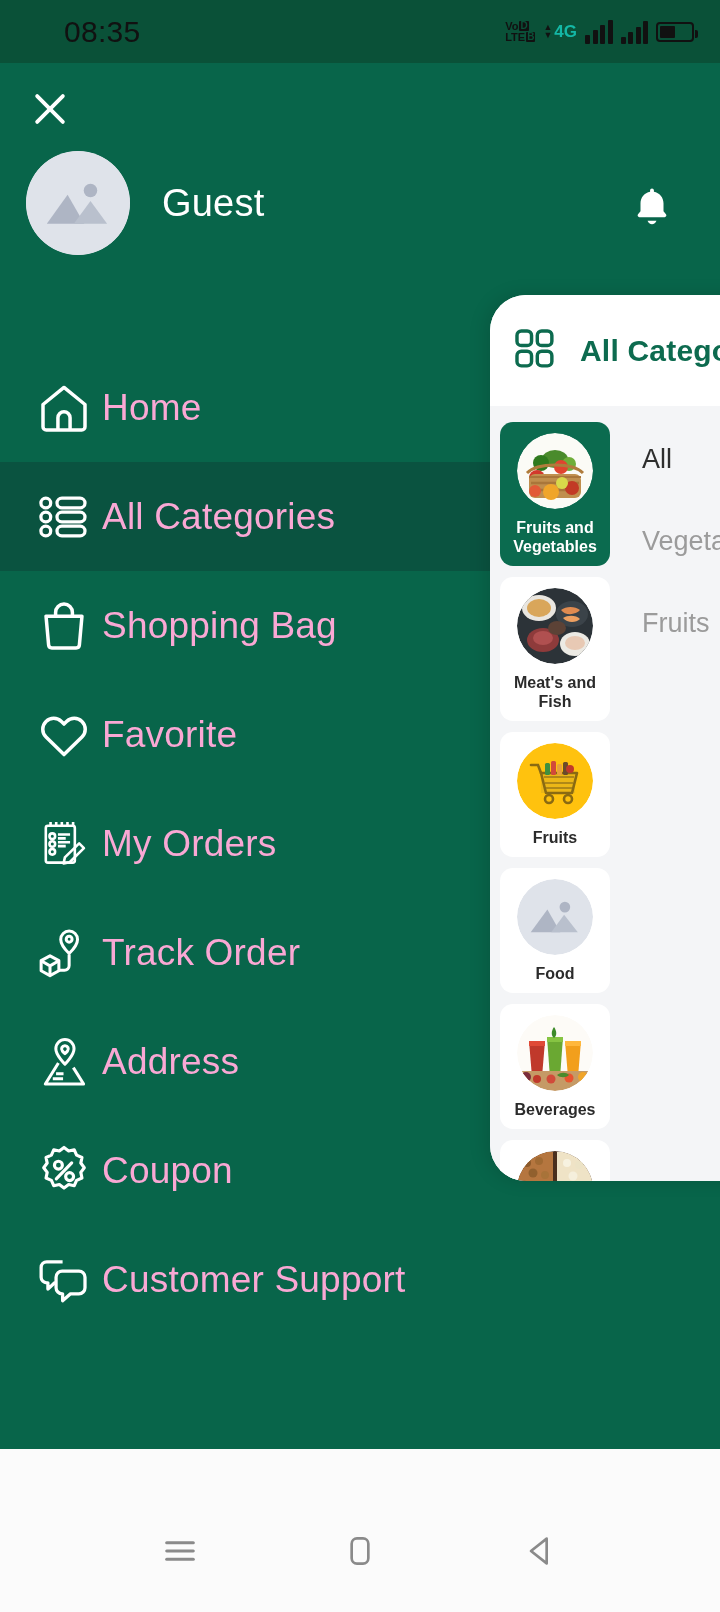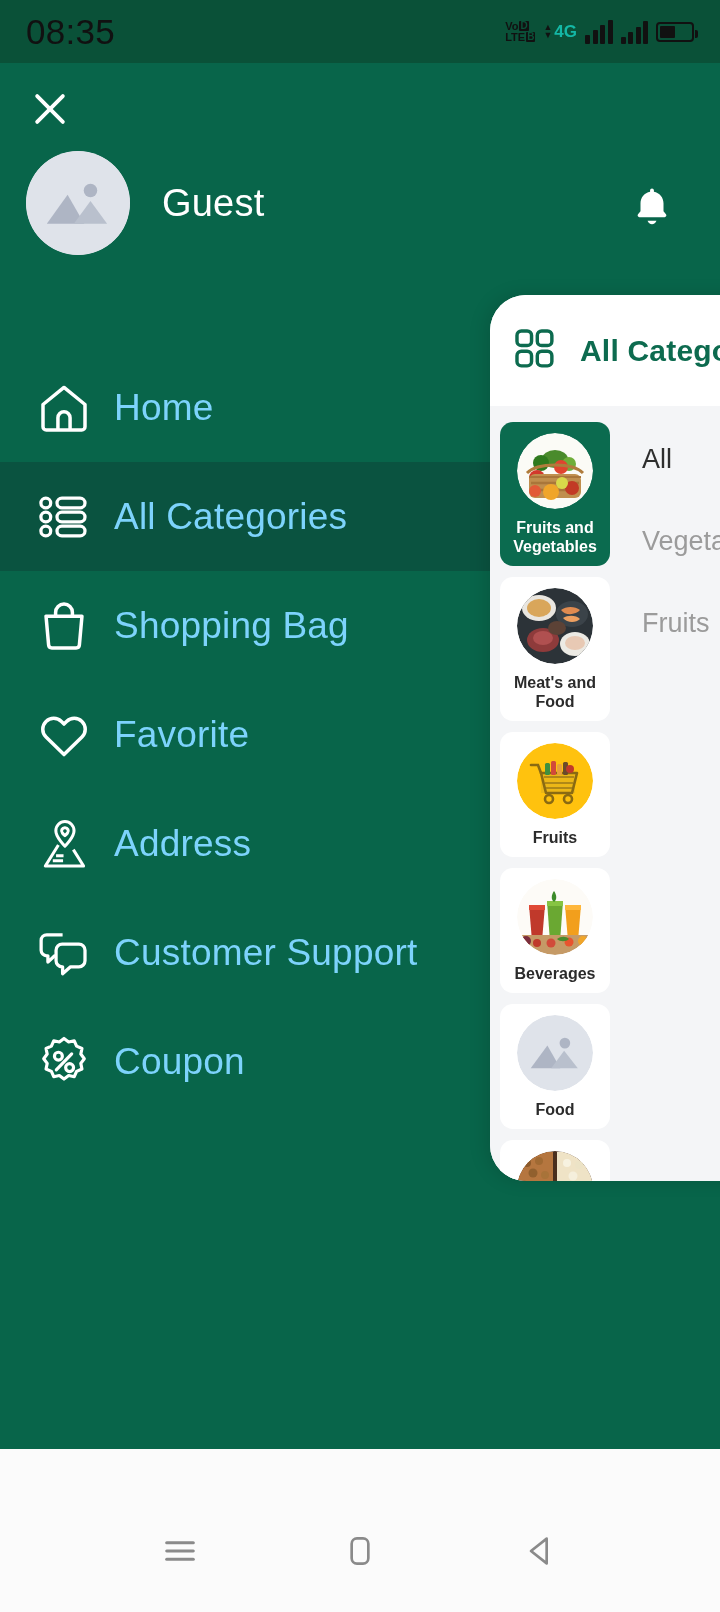--- a/index.html
+++ b/index.html
@@ -9,21 +9,21 @@
     background:#08654a;
   }
   #screen { position:relative; width:720px; height:1612px; background:#08654a; overflow:hidden; }
 
   
   #statusbar {
     position:absolute; top:0; left:0; width:720px; height:63px;
     background:#0a5138; display:flex; align-items:center;
     padding:0 26px; color:#0c120f;
   }
-  #clock { font-size:35px; letter-spacing:.3px; color:#111; font-weight:400; }
+  #clock { font-size:30px; letter-spacing:.3px; color:#111; font-weight:400;margin-left:38px; }
   #status-right { margin-left:auto; display:flex; align-items:center; gap:8px;justify-content:space-between; }
   .volte { display:flex; flex-direction:column; line-height:1; font-size:11px; font-weight:700; color:#111; }
   .volte .r { display:flex; align-items:center; gap:1px; }
   .volte .boxed { background:#111; color:#0a5138; padding:0 1px; border-radius:1px; font-size:10px; }
   .net4g { display:flex; align-items:center; gap:2px; }
   .arrows { display:flex; flex-direction:column; gap:1px; font-size:9px; line-height:7px; color:#111; }
   .g4 { font-size:17px; font-weight:700; color:#14b8a6; }
   .bars { display:flex; align-items:flex-end; gap:2.5px; height:24px; }
   .bars i { display:block; width:5px; background:#111; border-radius:1px; }
   .battery { position:relative; width:38px; height:20px; border:2.5px solid #111; border-radius:4px; }
@@ -44,21 +44,21 @@
   }
   #username { margin-left:32px; font-size:38px; color:#fff; font-weight:400; letter-spacing:.2px; }
   #bell-btn { position:absolute; right:42px; top:118px; width:52px; height:52px; display:flex; align-items:center; justify-content:center; cursor:pointer; }
 
   #menu { position:absolute; left:0; top:290px; width:100%; }
   .menu-item {
     display:flex; align-items:center; height:109px; padding-left:26px; cursor:pointer;
   }
   .menu-item.active { background:#0a5340; }
   .menu-icon { width:76px; min-width:76px; display:flex; align-items:center; justify-content:center; }
-  .menu-label { font-size:37px; color:#7dd3fc; font-weight:400; letter-spacing:.2px; margin-left:12px; white-space:nowrap; }
+  .menu-label { font-size:37px; color:#f9a8d4; font-weight:400; letter-spacing:.2px; white-space:nowrap; }
 
   
   #cat-panel {
     position:absolute; left:490px; top:295px; width:340px; height:886px;
     background:#fff; border-radius:36px 0 0 36px; overflow:hidden;
     box-shadow:-4px 0 18px rgba(0,0,0,.13);
   }
   #cat-header { height:111px; background:#fff; display:flex; align-items:center; padding-left:22px; }
   #grid-icon { width:46px; min-width:46px; }
   #cat-title { font-size:30px; color:#0d6b4f; font-weight:700; margin-left:22px; white-space:nowrap; letter-spacing:.2px; }
@@ -195,54 +195,80 @@
 
       <div class="menu-item">
         <span class="menu-icon">
           <svg width="56" height="56" viewBox="0 0 24 24" fill="none" stroke="#fff" stroke-width="1.5" stroke-linejoin="round">
             <path d="M12 20.4 4.3 12.9a4.7 4.7 0 0 1 0-6.7 4.7 4.7 0 0 1 6.6 0l1.1 1.1 1.1-1.1a4.7 4.7 0 0 1 6.6 0 4.7 4.7 0 0 1 0 6.7z"></path>
           </svg>
         </span>
         <span class="menu-label">Favorite</span>
       </div>
 
-
+      <div class="menu-item">
+        <span class="menu-icon">
+          <svg width="52" height="52" viewBox="0 0 24 24" fill="none" stroke="#fff" stroke-width="1.2" stroke-linejoin="round">
+            <rect x="3.6" y="3.6" width="13.4" height="17" rx="1"></rect>
+            <path d="M5.8 1.8v2.4M8.4 1.8v2.4M11 1.8v2.4M13.6 1.8v2.4M16.2 1.8v2.4"></path>
+            <circle cx="6.6" cy="8.4" r="1.3"></circle>
+              <circle cx="6.6" cy="12" r="1.3"></circle>
+              <circle cx="6.6" cy="15.6" r="1.3"></circle>
+            <path d="M9.2 7.6h5.6M9.2 9.4h3.6M9.2 11.2h5.6M9.2 13h3.6"></path>
+            <path d="M12.4 18.2 19 11.7l2.2 2.2-6.6 6.5-2.8.6z"></path>
+          </svg>
+        </span>
+        <span class="menu-label">My Orders</span>
+      </div>
+
+      <div class="menu-item">
+        <span class="menu-icon">
+          <svg width="56" height="56" viewBox="0 0 24 24" fill="none" stroke="#fff" stroke-width="1.3" stroke-linejoin="round">
+            <path d="M14.2 2.6a3.6 3.6 0 0 1 3.6 3.6c0 2.5-3.6 6-3.6 6s-3.6-3.5-3.6-6a3.6 3.6 0 0 1 3.6-3.6z"></path>
+            <circle cx="14.2" cy="6.1" r="1.25"></circle>
+            <path d="M2.2 15.3 6 13.2l3.8 2.1v4.3L6 21.7l-3.8-2.1z"></path>
+            <path d="M2.2 15.3 6 17.5l3.8-2.2M6 17.5v4.2"></path>
+            <path d="M14.2 12.6v4.8a2 2 0 0 1-2 2H9.8"></path>
+          </svg>
+        </span>
+        <span class="menu-label">Track Order</span>
+      </div>
 
       <div class="menu-item">
         <span class="menu-icon">
           <svg width="56" height="56" viewBox="0 0 24 24" fill="none" stroke="#fff" stroke-width="1.3" stroke-linejoin="round">
             <path d="M12.4 2.4a3.9 3.9 0 0 1 3.9 3.9c0 2.8-3.9 6.6-3.9 6.6s-3.9-3.8-3.9-6.6a3.9 3.9 0 0 1 3.9-3.9z"></path>
             <path d="M12.4 5a1.4 1.4 0 0 1 1.1 2.3c-.3.4-1.1 1.1-1.1 1.1s-.8-.7-1.1-1.1A1.4 1.4 0 0 1 12.4 5z"></path>
             <path d="M9.6 12.4 4 21.4h16.4l-4.4-7"></path>
             <path d="M7.2 19.2h4.4M8.6 17h3.2"></path>
           </svg>
         </span>
         <span class="menu-label">Address</span>
       </div>
 
       <div class="menu-item">
         <span class="menu-icon">
-          <svg width="56" height="56" viewBox="0 0 24 24" fill="none" stroke="#fff" stroke-width="1.4" stroke-linejoin="round">
-            <path d="M11.4 4.2H4.6A2.4 2.4 0 0 0 2.2 6.6v4.2a2.4 2.4 0 0 0 2.4 2.4h.5v2.7l2.9-2.7h2.8"></path>
-            <path d="M12.8 8.2h5.6a2.6 2.6 0 0 1 2.6 2.6v4.5a2.6 2.6 0 0 1-2.6 2.6h-3.6l-3.4 3v-3h-.2a2.6 2.6 0 0 1-2.6-2.6v-4.5a2.6 2.6 0 0 1 2.6-2.6z" fill="#08654a"></path>
-          </svg>
-        </span>
-        <span class="menu-label">Customer Support</span>
-      </div>
-
-      <div class="menu-item">
-        <span class="menu-icon">
           <svg width="56" height="56" viewBox="0 0 24 24" fill="none" stroke="#fff" stroke-width="1.35" stroke-linejoin="round">
             <path d="M12 1.9l2 1.5 2.4-.5 1 2.3 2.3 1-.5 2.4 1.5 2-1.5 2 .5 2.4-2.3 1-1 2.3-2.4-.5-2 1.5-2-1.5-2.4.5-1-2.3-2.3-1 .5-2.4-1.5-2 1.5-2-.5-2.4 2.3-1 1-2.3 2.4.5z"></path>
             <circle cx="9.6" cy="9.5" r="1.7"></circle>
               <circle cx="14.4" cy="14.4" r="1.7"></circle>
             <line x1="15.3" y1="8.5" x2="8.7" y2="15.4" stroke-linecap="round"></line>
           </svg>
         </span>
         <span class="menu-label">Coupon</span>
+      </div>
+
+      <div class="menu-item">
+        <span class="menu-icon">
+          <svg width="56" height="56" viewBox="0 0 24 24" fill="none" stroke="#fff" stroke-width="1.4" stroke-linejoin="round">
+            <path d="M11.4 4.2H4.6A2.4 2.4 0 0 0 2.2 6.6v4.2a2.4 2.4 0 0 0 2.4 2.4h.5v2.7l2.9-2.7h2.8"></path>
+            <path d="M12.8 8.2h5.6a2.6 2.6 0 0 1 2.6 2.6v4.5a2.6 2.6 0 0 1-2.6 2.6h-3.6l-3.4 3v-3h-.2a2.6 2.6 0 0 1-2.6-2.6v-4.5a2.6 2.6 0 0 1 2.6-2.6z" fill="#08654a"></path>
+          </svg>
+        </span>
+        <span class="menu-label">Customer Support</span>
       </div>
 
 
     </div>
   </div>
 
   <div id="cat-panel">
 
     <div id="cat-header">
       <span id="grid-icon">
@@ -305,41 +331,53 @@
                 <path d="M44 22c5-4 14-4 19 0-4 5-15 6-19 0z" fill="#e08b50"></path>
                 <path d="M46 30c5-3 13-3 17 1-4 4-13 4-17-1z" fill="#eda061"></path>
                 <ellipse cx="26" cy="52" rx="16" ry="12" fill="#8e3b3b"></ellipse>
                 <ellipse cx="26" cy="50" rx="10" ry="7" fill="#b05050"></ellipse>
                 <ellipse cx="58" cy="56" rx="15" ry="12" fill="#eceae4"></ellipse>
                 <ellipse cx="58" cy="55" rx="10" ry="7" fill="#e8c9b4"></ellipse>
                 <ellipse cx="40" cy="40" rx="9" ry="7" fill="#5c4236"></ellipse>
               </g>
             </svg>
           </span>
-          <span class="cat-name">Meat's and Food</span>
+          <span class="cat-name">Meat's and Fish</span>
         </div>
 
         <div class="cat-tile">
           <span class="cat-thumb">
             <svg width="76" height="76" viewBox="0 0 76 76">
               <circle cx="38" cy="38" r="38" fill="#ffc20e"></circle>
               <path d="M14 22h7l3 8" stroke="#8a6a12" stroke-width="2.6" fill="none" stroke-linecap="round"></path>
               <rect x="24" y="30" width="34" height="20" fill="#c9a227" opacity=".35"></rect>
               <path d="M24 30h36l-5 20H29z" fill="none" stroke="#8a6a12" stroke-width="2.6" stroke-linejoin="round"></path>
               <path d="M27 34h30M28 40h28M29 45h26" stroke="#9c7a18" stroke-width="1.6"></path>
               <circle cx="32" cy="56" r="4" fill="none" stroke="#8a6a12" stroke-width="2.6"></circle>
               <circle cx="51" cy="56" r="4" fill="none" stroke="#8a6a12" stroke-width="2.6"></circle>
               <rect x="28" y="20" width="5" height="12" rx="1.5" fill="#3f8f3f"></rect>
               <rect x="34" y="18" width="5" height="14" rx="1.5" fill="#d14b3a"></rect>
               <rect x="40" y="21" width="5" height="11" rx="1.5" fill="#e8a13c"></rect>
               <rect x="46" y="19" width="5" height="13" rx="1.5" fill="#6a4b2a"></rect>
               <circle cx="53" cy="26" r="4" fill="#c0392b"></circle>
             </svg>
           </span>
           <span class="cat-name">Fruits</span>
+        </div>
+
+        <div class="cat-tile">
+          <span class="cat-thumb">
+            <svg width="76" height="76" viewBox="0 0 100 100">
+              <circle cx="50" cy="50" r="50" fill="#dfe3ea"></circle>
+              <circle cx="63" cy="37" r="7" fill="#aeb5c4"></circle>
+              <path d="M18 70 L40 40 L57 70 Z" fill="#aeb5c4"></path>
+              <path d="M45 70 L62 47 L80 70 Z" fill="#b9c0cd"></path>
+            </svg>
+          </span>
+          <span class="cat-name">Food</span>
         </div>
 
         <div class="cat-tile">
           <span class="cat-thumb">
             <svg width="76" height="76" viewBox="0 0 76 76">
               <defs>
                   <clipPath id="c5">
                     <circle cx="38" cy="38" r="38"></circle>
                   </clipPath>
                 </defs>
@@ -356,32 +394,20 @@
                 <circle cx="9" cy="62" r="5" fill="#7b2d3c"></circle>
                 <circle cx="20" cy="64" r="4" fill="#c0392b"></circle>
                 <circle cx="34" cy="64" r="4.5" fill="#d14b3a"></circle>
                 <circle cx="52" cy="63" r="4.5" fill="#e8542f"></circle>
                 <path d="M40 60c4-3 9-3 12 0-3 3-9 3-12 0z" fill="#4a8b2c"></path>
                 <circle cx="66" cy="62" r="5" fill="#f0a52a"></circle>
               </g>
             </svg>
           </span>
           <span class="cat-name">Beverages</span>
-        </div>
-
-        <div class="cat-tile">
-          <span class="cat-thumb">
-            <svg width="76" height="76" viewBox="0 0 100 100">
-              <circle cx="50" cy="50" r="50" fill="#dfe3ea"></circle>
-              <circle cx="63" cy="37" r="7" fill="#aeb5c4"></circle>
-              <path d="M18 70 L40 40 L57 70 Z" fill="#aeb5c4"></path>
-              <path d="M45 70 L62 47 L80 70 Z" fill="#b9c0cd"></path>
-            </svg>
-          </span>
-          <span class="cat-name">Food</span>
         </div>
 
         <div class="cat-tile">
           <span class="cat-thumb">
             <svg width="76" height="76" viewBox="0 0 76 76">
               <defs>
                   <clipPath id="c6">
                     <circle cx="38" cy="38" r="38"></circle>
                   </clipPath>
                 </defs>

